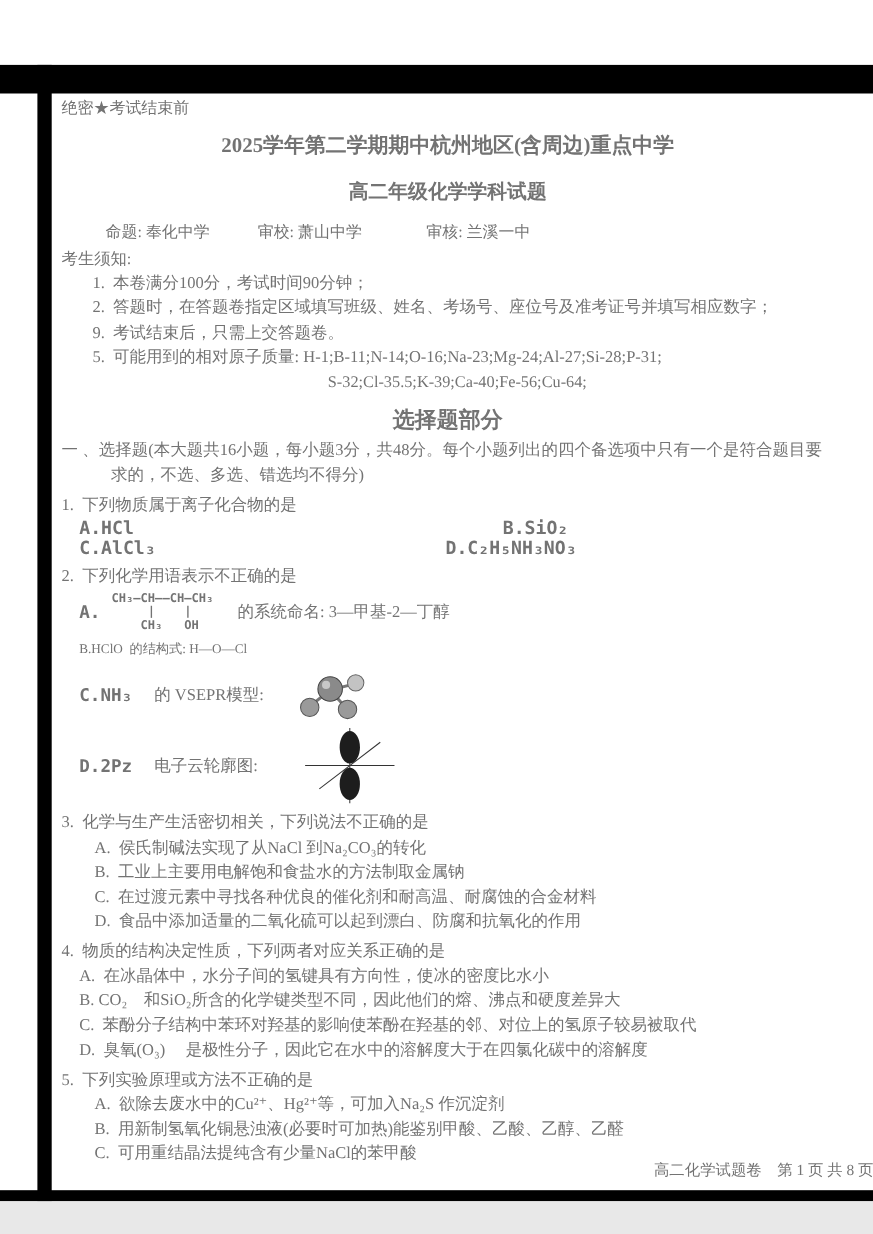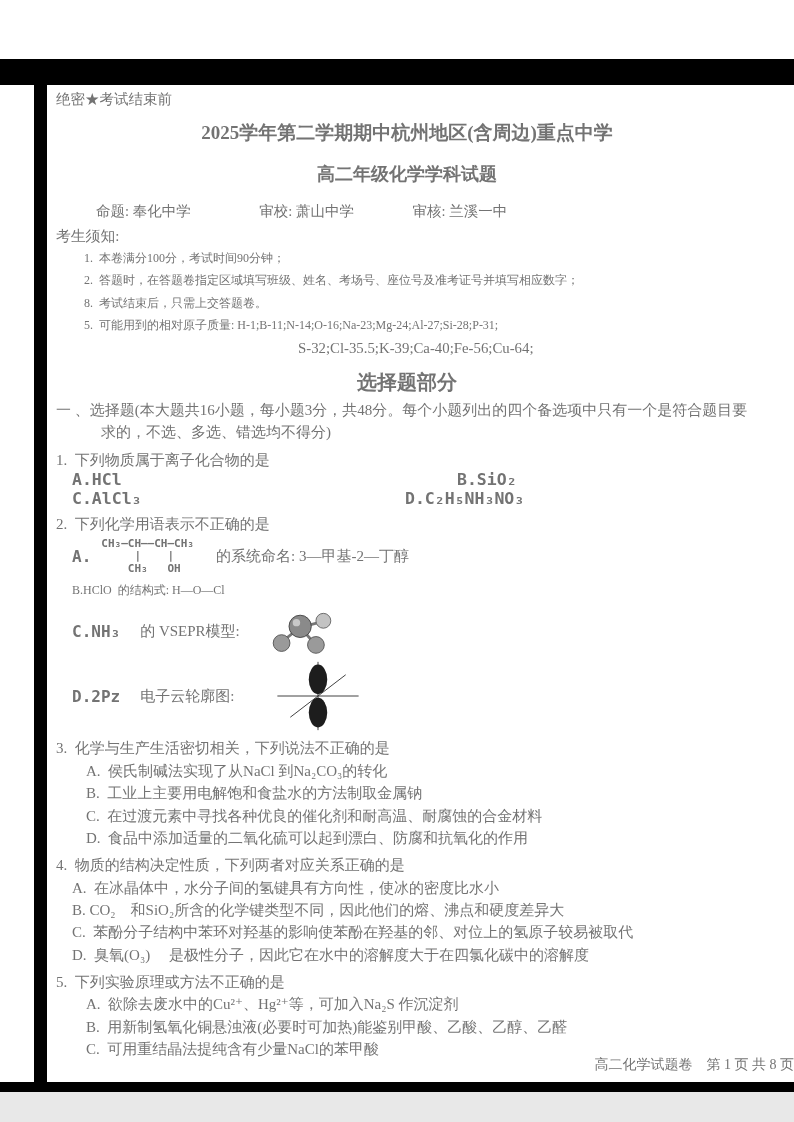--- a/index.html
+++ b/index.html
@@ -17,25 +17,25 @@
   .bar-bottom { left:0; top:1082px; width:794px; height:26px; }
 
   .content { position:absolute; left:56px; top:90px; width:702px; }
 
   .secrecy { font-size:14.5px; line-height:18px; }
   .title   { margin:12px 0 0 0; font-size:19px; line-height:26px; font-weight:bold; text-align:center; }
   .subtitle{ margin:16px 0 0 0; font-size:18px; line-height:24px; font-weight:bold; text-align:center; }
 
   .meta-row { margin-top:15px; font-size:14.5px; line-height:20px; padding-left:40px; }
   .meta-row span { display:inline-block; }
-  .meta-row .m2 { margin-left:65px;text-align:right; }
+  .meta-row .m2 { margin-left:40px;text-align:right; }
   .meta-row .m3 { margin-left:55px; }
 
   .notice-title { margin-top:4px; font-size:14.8px; line-height:22px; }
-  .notice-item  { padding-left:28px; font-size:12px; line-height:22.4px; }
+  .notice-item  { padding-left:28px; font-size:15px; line-height:22.4px; }
   .masses-cont  { padding-left:242px; font-size:14.8px; line-height:22px; }
 
   .section-title { margin:9px 0 3px 0; font-size:20px; line-height:28px; font-weight:bold; text-align:center; }
   .section-intro { margin:0; font-size:15px; line-height:22.5px; padding-left:3em; text-indent:-3em; }
 
   .stem { font-size:15px; line-height:22.5px; }
   .q-gap { margin-top:5px; }
   .q1-opts { padding-left:16px; font-family:"DejaVu Sans Mono","Liberation Mono",monospace;
              font-size:16.5px; font-weight:bold; line-height:1.12; }
   .q1-row { display:flex; }
@@ -77,21 +77,21 @@
 
     <div class="meta-row">
       <span class="m1" data-bind="page.meta.proposer">命题: 奉化中学</span>
       <span class="m2" data-bind="page.meta.reviewer">审校: 萧山中学</span>
       <span class="m3" data-bind="page.meta.auditor">审核: 兰溪一中</span>
     </div>
 
     <div class="notice-title" data-bind="notice.title">考生须知:</div>
     <div class="notice-item" data-bind="notice.items.0">1.  本卷满分100分，考试时间90分钟；</div>
     <div class="notice-item" data-bind="notice.items.1">2.  答题时，在答题卷指定区域填写班级、姓名、考场号、座位号及准考证号并填写相应数字；</div>
-    <div class="notice-item" data-bind="notice.items.3">8.  考试结束后，只需上交答题卷。</div>
+    <div class="notice-item" data-bind="notice.items.3">9.  考试结束后，只需上交答题卷。</div>
     <div class="notice-item" data-bind="notice.items.4">5.  可能用到的相对原子质量: H-1;B-11;N-14;O-16;Na-23;Mg-24;Al-27;Si-28;P-31;</div>
     <div class="masses-cont" data-bind="notice.masses_continued">S-32;Cl-35.5;K-39;Ca-40;Fe-56;Cu-64;</div>
 
     <h2 class="section-title" data-bind="section.title">选择题部分</h2>
     <p class="section-intro" data-bind="section.intro">一 、选择题(本大题共16小题，每小题3分，共48分。每个小题列出的四个备选项中只有一个是符合题目要求的，不选、多选、错选均不得分)</p>
 
     <div class="question q-gap">
       <div class="stem" data-bind="q1.stem">1.  下列物质属于离子化合物的是</div>
       <div class="q1-opts">
         <div class="q1-row">

